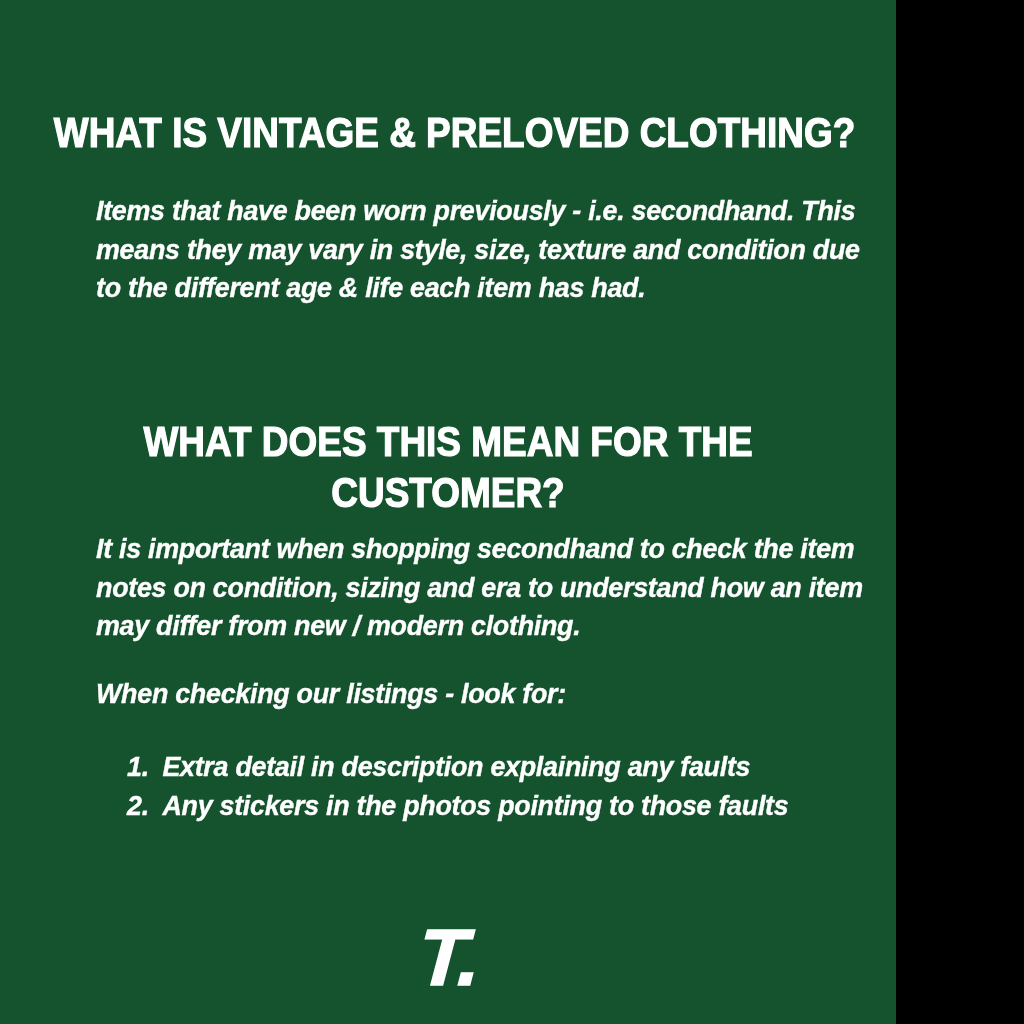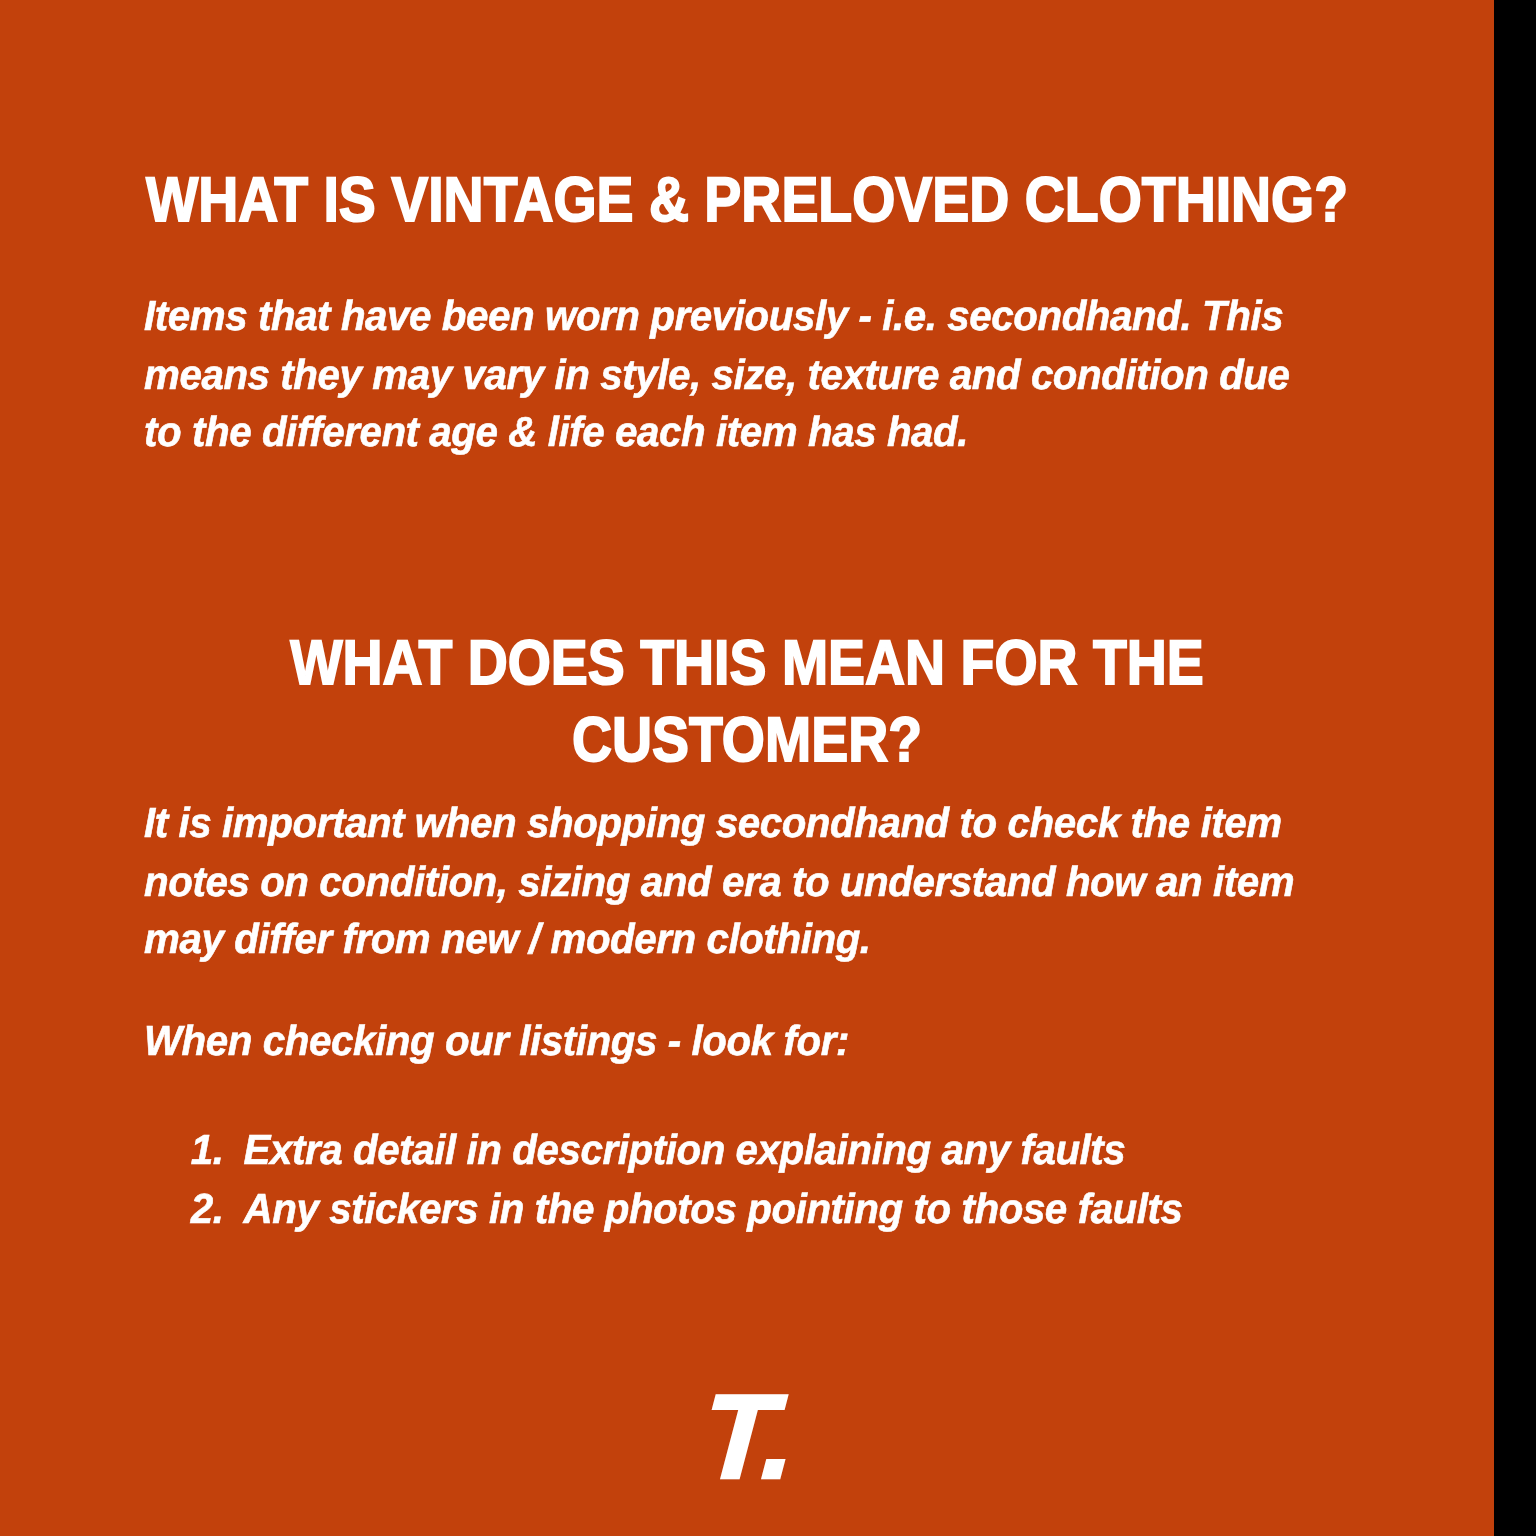--- a/index.html
+++ b/index.html
@@ -2,23 +2,23 @@
 <html><head>
 <meta charset="utf-8">
 <style>
   html, body {
     margin: 0;
     padding: 0;
     background: #000;
   }
   .canvas {
     position: relative;
-    width: 996px;
+    width: 896px;
     height: 1024px;
-    background: #c2410c;
+    background: #14532d;
     color: #ffffff;
     overflow: hidden;
     font-family: "Liberation Sans", sans-serif;
   }
   .heading {
     position: absolute;
     left: 0;
     width: 100%;
     text-align: center;
     font-weight: 800;

